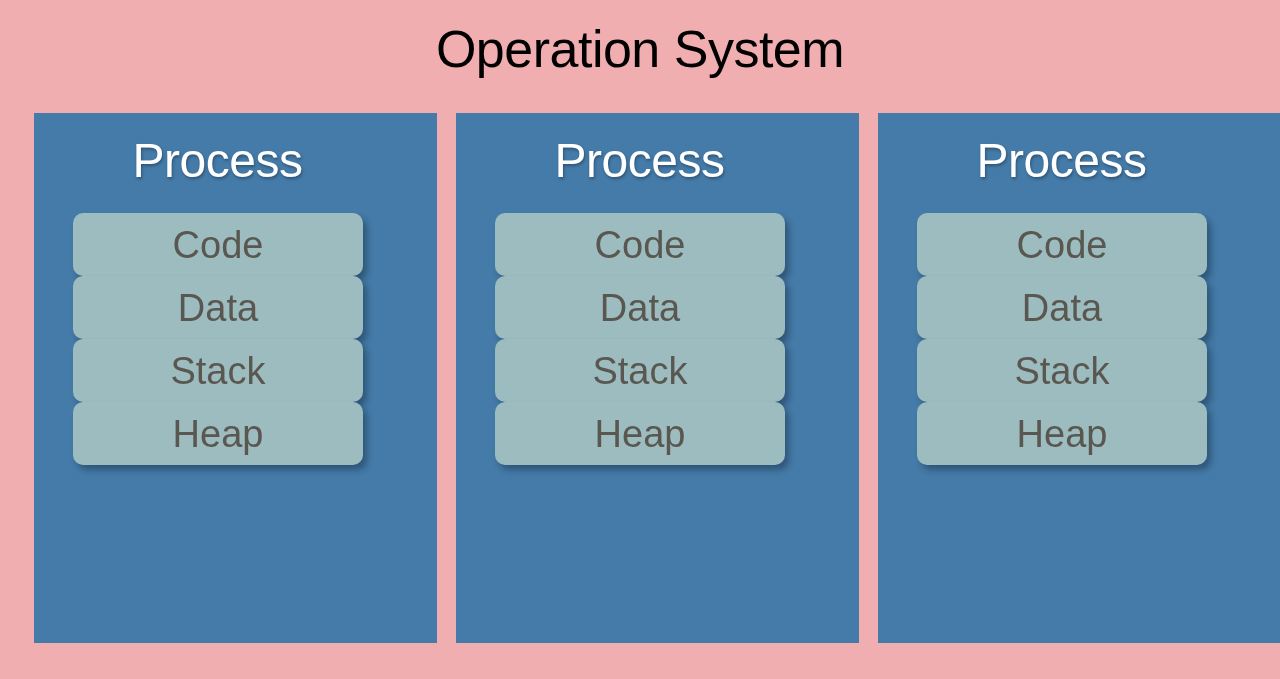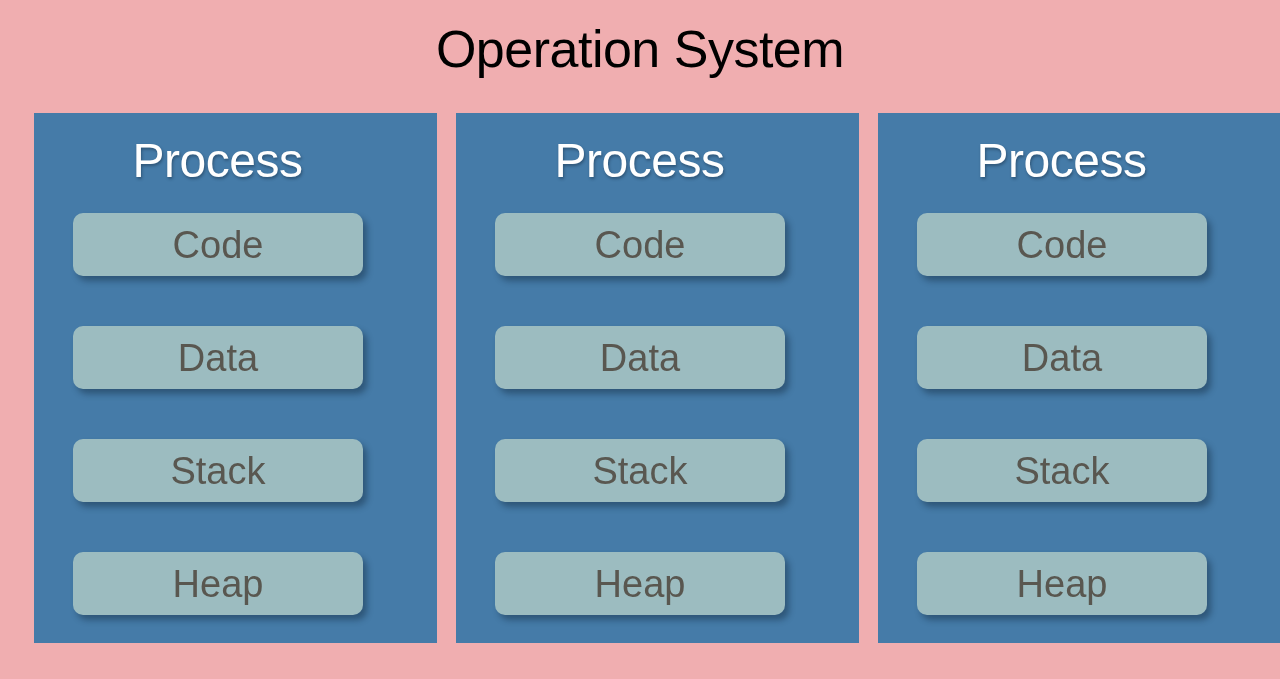--- a/index.html
+++ b/index.html
@@ -62,21 +62,20 @@
   .segment-list {
     position: absolute;
     top: 100px;
     left: 39px;
     width: 290px;
   }
   .memory-segment {
     position: relative;
     width: 290px;
     height: 63px;
-    margin-bottom: 50px;
     background: #9cbcc0;
     border-radius: 10px;
     box-shadow: 4px 5px 6px rgba(15,35,55,0.42);
     display: flex;
     align-items: center;
     justify-content: center;
   }
   .memory-segment:last-child { margin-bottom: 0; }
   .segment-label {
     font-size: 38px;

